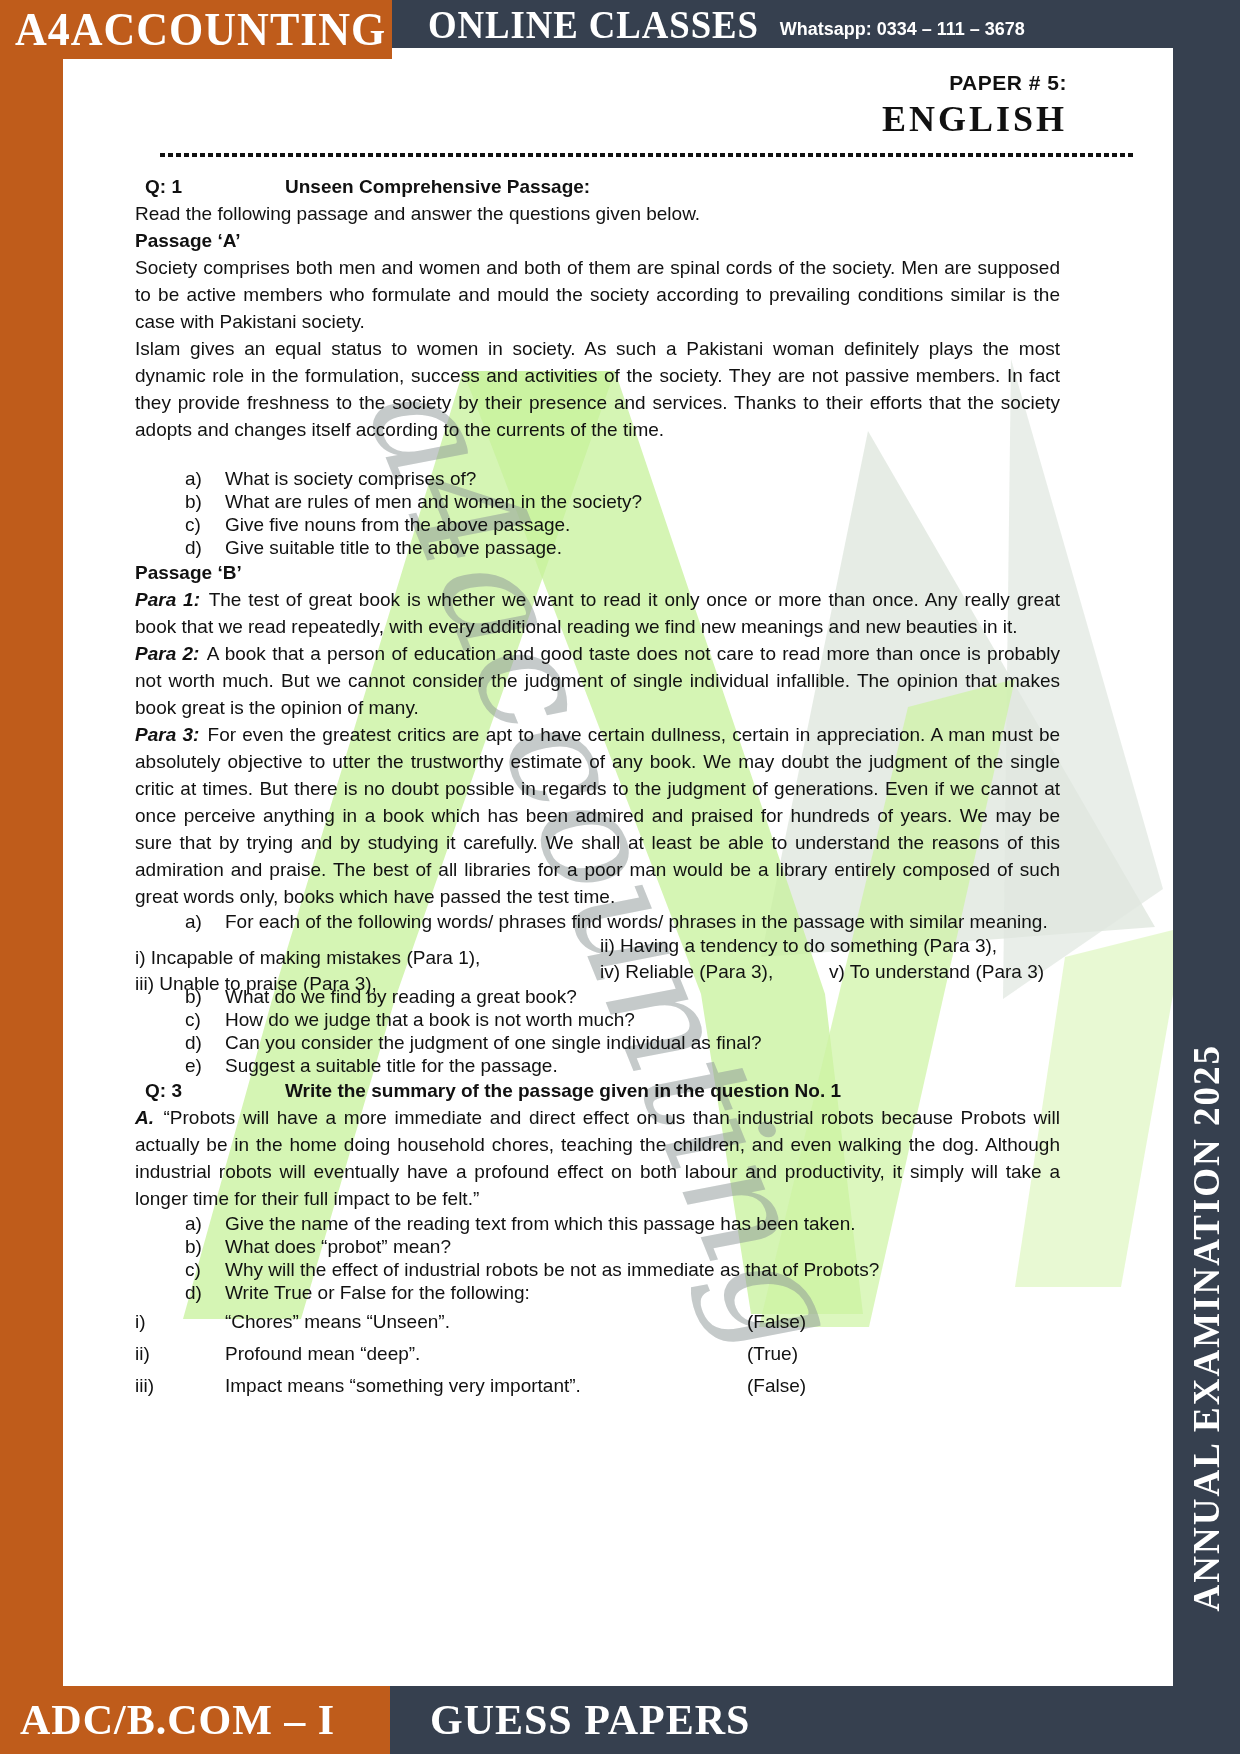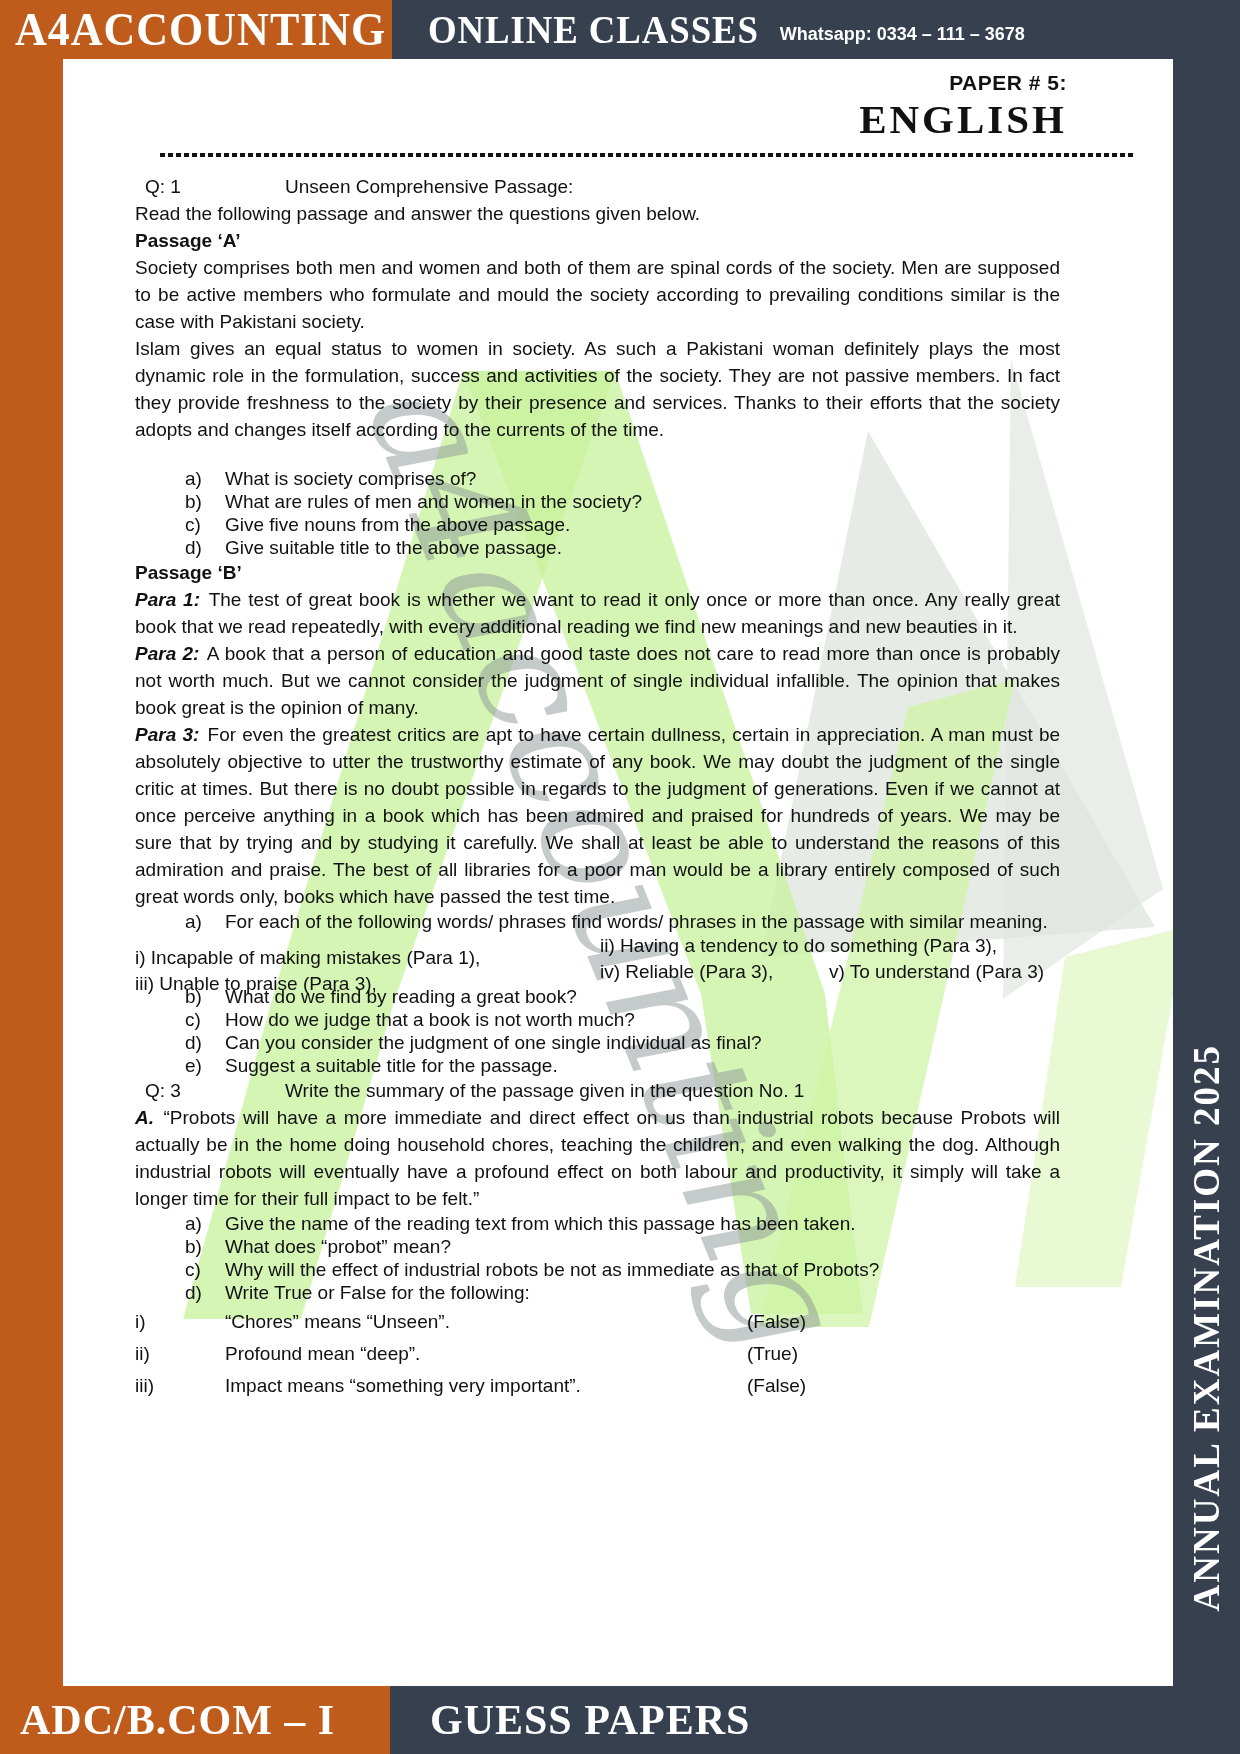--- a/index.html
+++ b/index.html
@@ -7,21 +7,21 @@
     position:relative; width:1240px; height:1754px; margin:0 auto;
     background:#ffffff; overflow:hidden;
     font-family:"Liberation Sans", sans-serif; color:#111;
   }
   
   .strip-left  { position:absolute; left:0; top:0; width:63px;  height:100%; background:#BF5C1B; }
   .strip-right { position:absolute; right:0; top:0; width:67px; height:100%; background:#36404F; }
   
   .header-orange { position:absolute; left:0; top:0; width:392px; height:59px; background:#BF5C1B;
                    display:flex; align-items:center; padding-left:15px; box-sizing:border-box; }
-  .header-navy   { position:absolute; left:392px; top:0; right:0; height:59px; background:#36404F;
+  .header-navy   { position:absolute; left:392px; top:0; right:0; height:48px; background:#36404F;
                    display:flex; align-items:center; padding-left:36px; box-sizing:border-box; }
   .stencil { font-family:"Liberation Serif", serif; font-weight:800; color:#fff; letter-spacing:1px; white-space:nowrap; }
   .brand   { font-size:44px; transform:scaleY(1.05); }
   .htitle  { font-size:40px; transform:scaleX(.92); transform-origin:left center; }
   .whats   { color:#fff; font-weight:bold; font-size:18px; margin-left:-8px; padding-top:10px; white-space:nowrap; }
   
   .footer-orange { position:absolute; left:0; bottom:0; width:390px; height:68px; background:#BF5C1B;
                    display:flex; align-items:center; padding-left:20px; box-sizing:border-box; }
   .footer-navy   { position:absolute; left:390px; bottom:0; right:0; height:68px; background:#36404F;
                    display:flex; align-items:center; padding-left:40px; box-sizing:border-box; }
@@ -40,26 +40,26 @@
   .g1 { background:#c7f29b; opacity:.75; clip-path:polygon(400px 312px, 552px 312px, 332px 940px, 238px 1260px, 120px 1260px, 212px 930px); }
   .g2 { background:#c7f29b; opacity:.75; clip-path:polygon(400px 312px, 552px 312px, 762px 935px, 800px 1255px, 688px 1255px, 638px 935px); }
   .g3 { background:#cdf3a2; opacity:.7;  clip-path:polygon(845px 648px, 952px 620px, 806px 1268px, 696px 1268px); }
   .g4 { background:#d9f5b5; opacity:.6;  clip-path:polygon(1002px 898px, 1122px 868px, 1058px 1228px, 952px 1228px); }
   .wm-text { position:absolute; left:432px; top:298px; width:1500px; transform-origin:0 0; transform:rotate(68deg);
              font-family:"DejaVu Serif", serif; font-style:italic; font-size:150px; color:#8d9697; opacity:.5; white-space:nowrap; }
   
   .content-z { position:relative; z-index:1; }
   .paper-head { text-align:right; padding:12px 106px 0 0; }
   .pnum { font-size:21px; font-weight:bold; letter-spacing:.5px;margin-left:17px; }
-  .subject { color:#111; font-size:41px; letter-spacing:3px; line-height:48px; }
+  .subject { color:#111; font-size:36px; letter-spacing:3px; line-height:48px; }
   .rule { height:4px; margin:10px 38px 0 97px;
           background-image:repeating-linear-gradient(90deg,#111 0 5px,transparent 5px 8px); }
   
   .body { margin:16px 113px 0 72px; font-size:19px; }
-  .qrow   { position:relative; padding-left:150px; font-weight:normal; line-height:27px; }
+  .qrow   { position:relative; padding-left:150px; font-weight:bold; line-height:27px; }
   .qlabel { position:absolute; left:10px; }
   .line   { line-height:27px; }
   .ptitle { font-weight:bold; line-height:27px; }
   .para   { margin:0; line-height:27px; text-align:justify; }
   .item   { position:relative; padding-left:90px; line-height:23px; }
   .item .m { position:absolute; left:50px; }
   .gap-top { margin-top:24px; }
   .wrow { position:relative; height:26px; line-height:26px; }
   .wrow .w0 { position:absolute; left:0;margin-top:12px; }
   .wrow .w1 { position:absolute; left:465px; }

